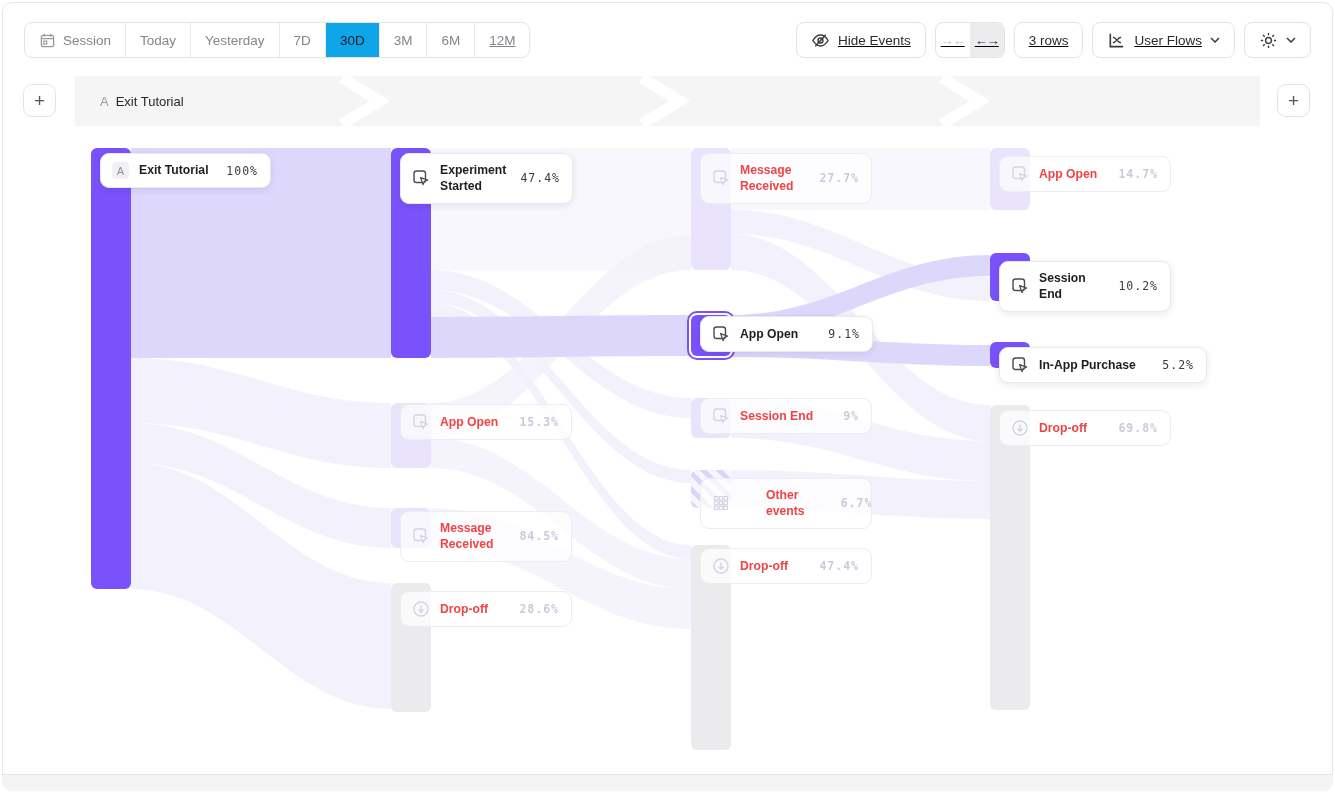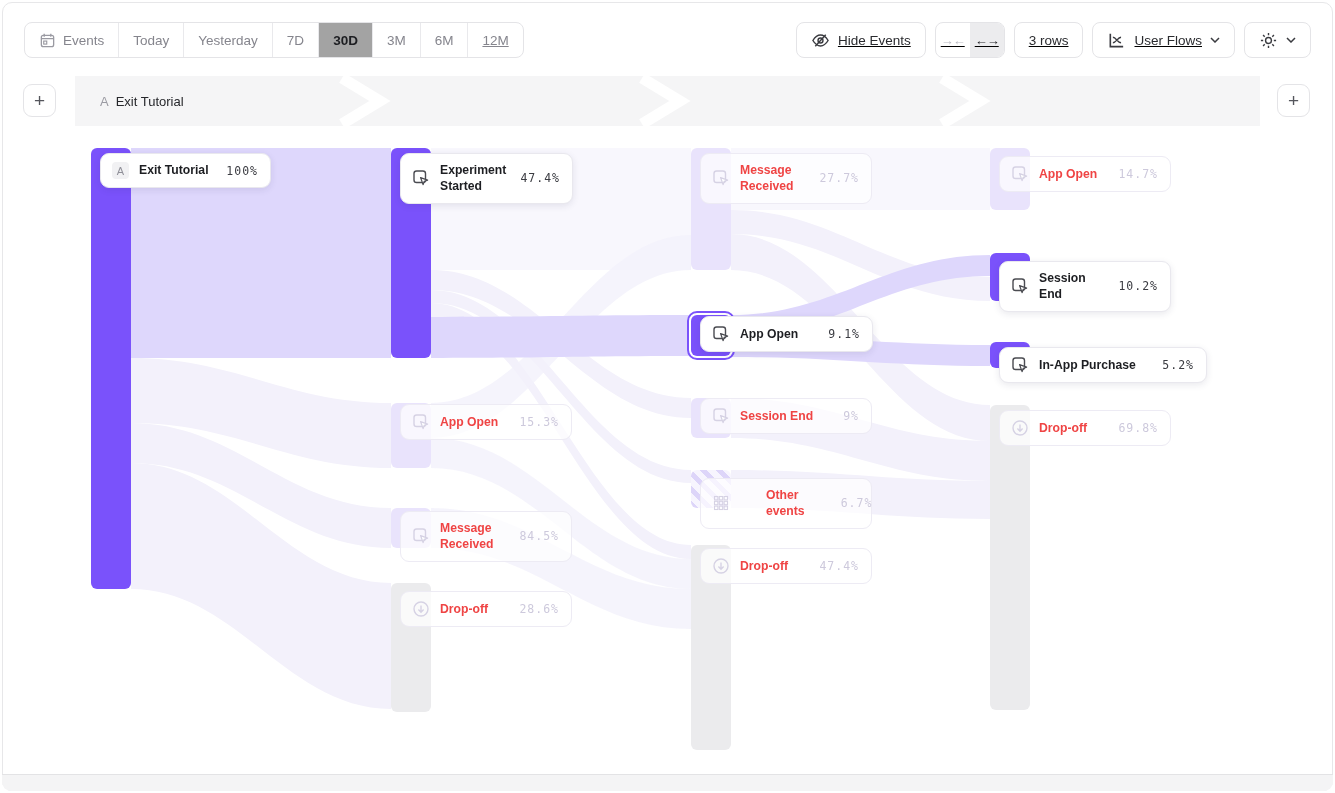--- a/index.html
+++ b/index.html
@@ -7,21 +7,21 @@
     font-family:"Liberation Sans", sans-serif; -webkit-font-smoothing:antialiased; }
   .frame { position:absolute; inset:2px; border:1px solid #e7e7e9; border-radius:10px; }
 
   
   .toolbar { position:absolute; left:0; top:0; width:100%; height:72px; }
   .seg-group { position:absolute; left:24px; top:22px; height:36px; display:flex;
     border:1px solid #e4e4e7; border-radius:8px; background:#fff; overflow:hidden; }
   .seg { display:flex; align-items:center; gap:7px; padding:0 14px; font-size:13.5px;
     color:#85858d; border-right:1px solid #e9e9ec; cursor:pointer; white-space:nowrap; }
   .seg:last-child { border-right:none;text-decoration:underline; }
-  .seg.selected { background:#a3a3a3; color:#1d1e22; font-weight:700; }
+  .seg.selected { background:#0ea5e9; color:#1d1e22; font-weight:400; }
   .seg .ic { display:flex; color:#9a9aa2; }
 
   .right-tools { position:absolute; right:24px; top:22px; height:36px; display:flex; gap:9px; align-items:center;text-decoration:underline; }
   .btn { height:36px; display:flex; align-items:center; gap:8px; padding:0 14px;
     border:1px solid #e4e4e7; border-radius:8px; background:#fff; font-size:13.5px;
     color:#2a2b2f; font-weight:500; cursor:pointer; white-space:nowrap; }
   .btn .ic { display:flex; color:#3a3b40; }
   .pair { height:36px; display:flex; border:1px solid #e4e4e7; border-radius:8px; overflow:hidden; }
   .pair .half { width:34px; display:flex; align-items:center; justify-content:center;
     font-size:13px; letter-spacing:-1px; cursor:pointer; }
@@ -52,21 +52,21 @@
 
   .card { position:absolute; z-index:3; display:flex; align-items:center; gap:10px;
     padding:8px 12px 8px 11px; background:#fff; border:1px solid #e9e8ee; border-radius:9px;
     box-shadow:0 2px 7px rgba(40,35,80,.10); cursor:pointer; }
   .card .ttl { font-size:12.2px; font-weight:700; color:#1d1e22; line-height:1.35; flex:1; }
   .card .pct { font-family:"DejaVu Sans Mono", monospace; font-size:11.5px; letter-spacing:1px;
     color:#3b3c42; white-space:nowrap; }
   .card .ic { display:flex; color:#4b4c52; flex:none; }
   .card.faded { background:rgba(255,255,255,.72); border:1px solid #edebf4; box-shadow:none; }
   .card.faded .ttl { color:#ef4444; }
-  .card.faded .pct { color:#cdc9dc; }
+  .card.faded .pct { color:#cdc9dc;font-weight:bold; }
   .card.faded .ic { color:#d6d2e4; }
   .badge { width:17px; height:17px; border-radius:4px; background:#f1f1f3; color:#8f8f98;
     font-size:11px; display:flex; align-items:center; justify-content:center; flex:none; }
 
   
   .footer { position:absolute; left:2px; right:2px; bottom:2px; height:17px;
     background:#f4f4f5; border-top:1px solid #e3e3e5; border-radius:0 0 9px 9px; }
 </style>
 </head>
 <body>
@@ -104,21 +104,21 @@
 <div class="toolbar">
   <div class="seg-group">
     <div class="seg">
       <span class="ic">
         <svg width="17" height="17" viewBox="0 0 18 18">
             <rect x="2.5" y="3.5" width="13" height="12" rx="2" fill="none" stroke="currentColor" stroke-width="1.4"></rect>
             <path d="M5.5 1.8 v3.2 M12.5 1.8 v3.2 M2.5 7 h13" stroke="currentColor" stroke-width="1.4" fill="none"></path>
             <rect x="5" y="9.6" width="3.2" height="3.2" fill="none" stroke="currentColor" stroke-width="1.2"></rect>
           </svg>
       </span>
-      <span>Events</span>
+      <span>Session</span>
     </div>
     <div class="seg">
         <span>Today</span>
       </div>
     <div class="seg">
         <span>Yesterday</span>
       </div>
     <div class="seg">
         <span>7D</span>
       </div>

